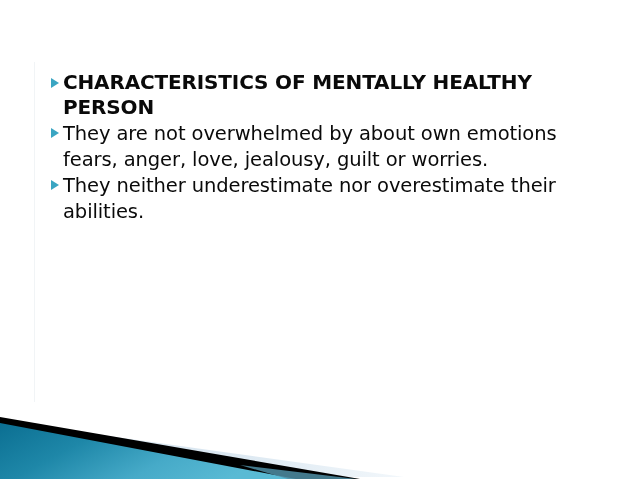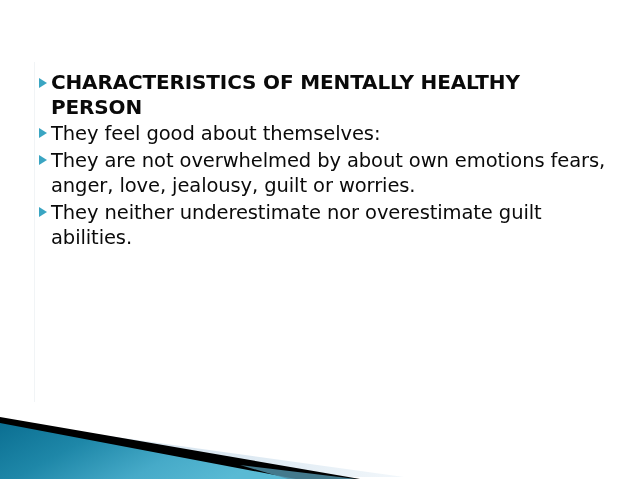--- a/index.html
+++ b/index.html
@@ -43,21 +43,21 @@
 
   .bullet-list {
     list-style: none;
     margin: 0;
     padding: 0;
   }
 
   .bullet-item {
     position: relative;
     padding-left: 15px;
-    margin: 0 0 1px 0;
+    margin: 0 0 1px 12px;
     color: #0a0a0a;
     font-size: 19.5px;
     line-height: 25.5px;
     letter-spacing: -0.1px;
   }
 
   .bullet-item .marker {
     position: absolute;
     left: 3px;
     top: 7px;
@@ -105,35 +105,31 @@
   <div class="left-rule"></div>
 
   <div class="content">
     <ul class="bullet-list">
 
       <li class="bullet-item is-title">
         <span class="marker"></span>
         <span class="bullet-text">CHARACTERISTICS OF MENTALLY HEALTHY PERSON</span>
       </li>
 
-      <li class="bullet-item">
-        <span class="marker"></span>
-        <span class="bullet-text">They feel good about themselves:</span>
-      </li>
 
       <li class="bullet-item">
         <span class="marker"></span>
         <span class="bullet-text">They are not overwhelmed by about own emotions fears, anger, love, jealousy, guilt or worries.</span>
       </li>
 
 
 
       <li class="bullet-item">
         <span class="marker"></span>
-        <span class="bullet-text">They neither underestimate nor overestimate guilt abilities.</span>
+        <span class="bullet-text">They neither underestimate nor overestimate their abilities.</span>
       </li>
 
     </ul>
   </div>
 
   <div class="corner-art">
     <svg viewBox="0 0 638 80" xmlns="http://www.w3.org/2000/svg" aria-hidden="true">
       <defs>
         <linearGradient id="tealGrad" x1="0" y1="0" x2="1" y2="0.35">
           <stop offset="0%" stop-color="#0b6f92"></stop>

